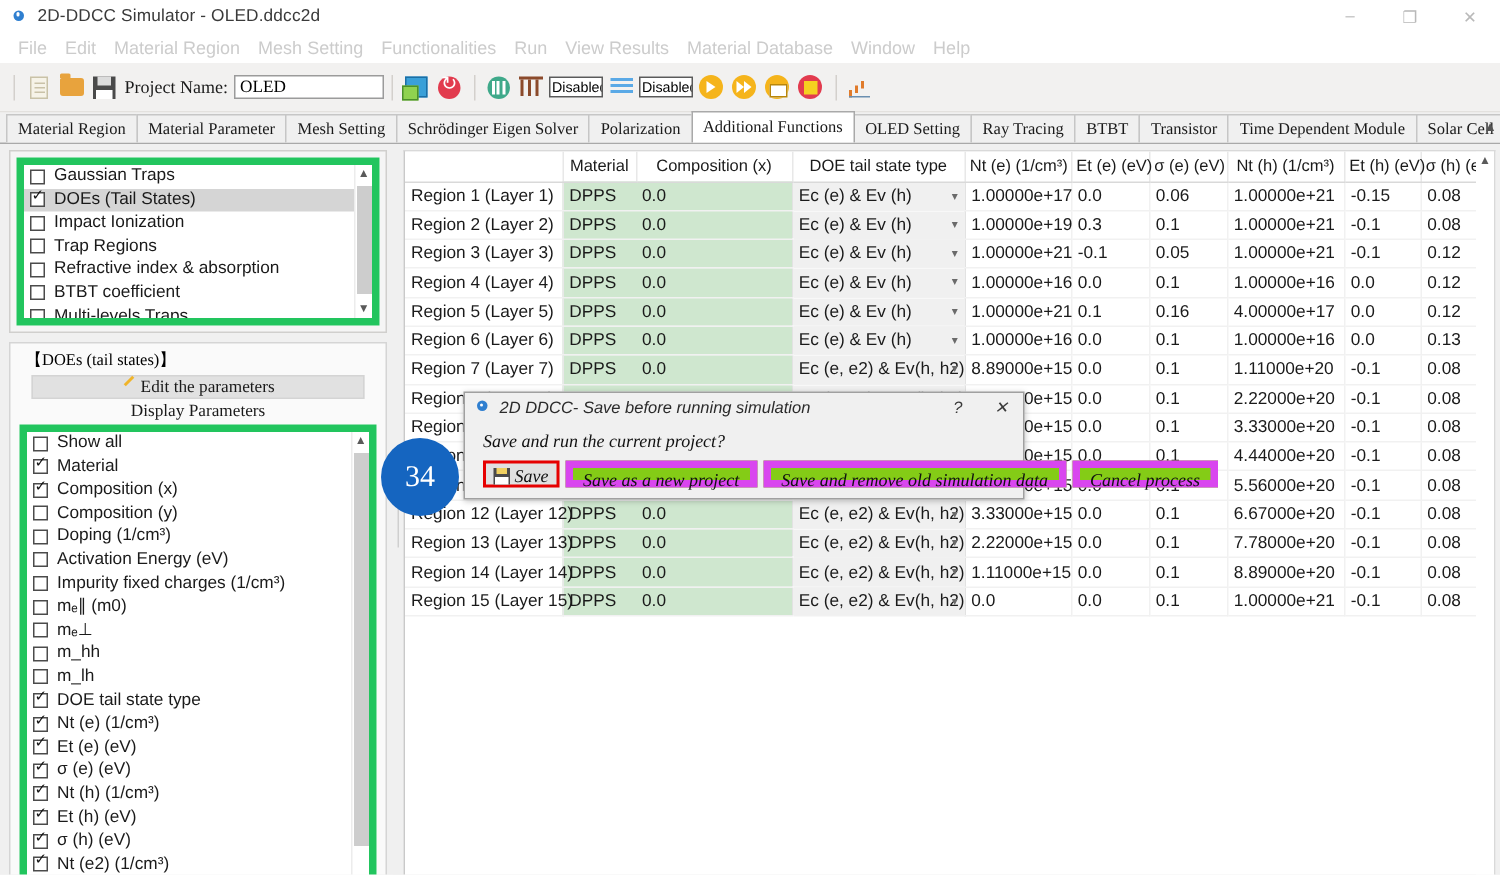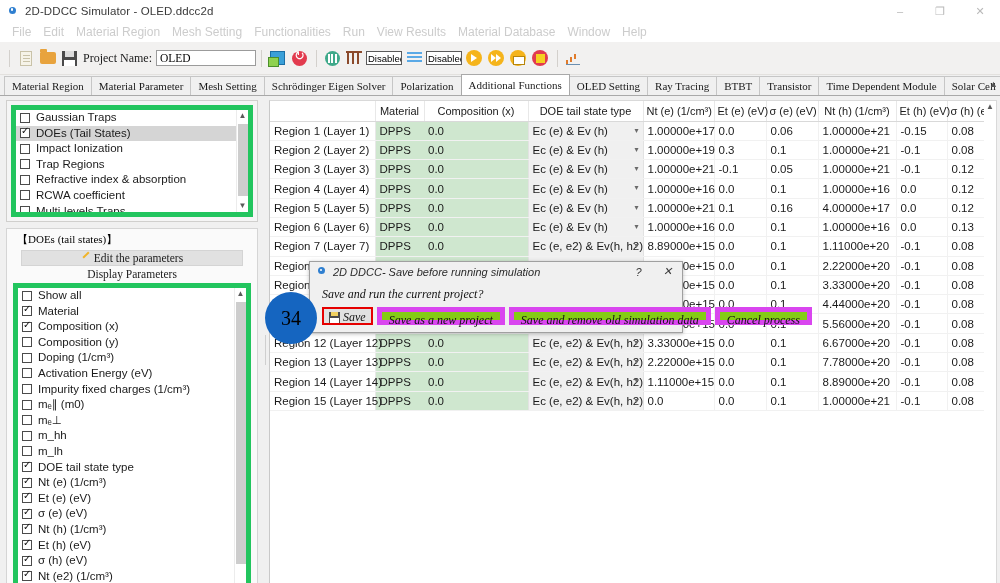--- a/index.html
+++ b/index.html
@@ -192,22 +192,22 @@
   .dbtn { height:18px; line-height:17px; padding:0 7px; background:#84cc16;
           border:5px solid #d946ef; font-size:12px; font-family:"Liberation Serif", serif;
           color:#111; white-space:nowrap; }
   .dbtn.focus { border:2px solid #e60000; padding:0 5px; background:#e1e1e1; }
   .dbtn .sv { display:inline-block; width:11px; height:11px; background:#4a4a4a;
               position:relative; vertical-align:-2px; margin-right:3px; }
   .dbtn .sv::before { content:""; position:absolute; left:2px; top:0; width:7px; height:4px; background:#f0d060; }
   .dbtn .sv::after { content:""; position:absolute; left:1px; bottom:0; width:9px; height:5px; background:#fff; }
 
   
-  .badge { position:absolute; left:265px; top:292px; width:52px; height:52px; border-radius:50%;
-           background:#1565c0; color:#000000; font-size:20px; font-family:"Liberation Serif", serif;
+  .badge { position:absolute; left:254px; top:292px; width:52px; height:52px; border-radius:50%;
+           background:#1565c0; color:#ffffff; font-size:20px; font-family:"Liberation Serif", serif;
            display:flex; align-items:center; justify-content:center; z-index:60;text-align:center; }
 </style>
 </head>
 <body>
 
 <div id="app">
 
   <div class="titlebar">
     <div class="tb-icon">
         <div class="dot"></div>
@@ -304,21 +304,21 @@
 
     <div class="leftpanel">
 
       <div class="groupbox" style="padding:4px;">
         <div class="listbox" style="height:112px;">
           <div class="lrow"><span class="cb"></span><span>Gaussian Traps</span></div>
           <div class="lrow sel"><span class="cb on"></span><span>DOEs (Tail States)</span></div>
           <div class="lrow"><span class="cb"></span><span>Impact Ionization</span></div>
           <div class="lrow"><span class="cb"></span><span>Trap Regions</span></div>
           <div class="lrow"><span class="cb"></span><span>Refractive index &amp; absorption</span></div>
-          <div class="lrow"><span class="cb"></span><span>RCWA coefficient</span></div>
+          <div class="lrow"><span class="cb"></span><span>BTBT coefficient</span></div>
           <div class="lrow"><span class="cb"></span><span>Multi-levels Traps</span></div>
           <div class="vscroll">
             <div class="arrow">▲</div>
             <div class="thumb" style="top:14px;height:72px;"></div>
             <div class="arrow" style="position:absolute;bottom:0;left:0;right:0;">▼</div>
           </div>
         </div>
       </div>
 
       <div class="fieldset">

